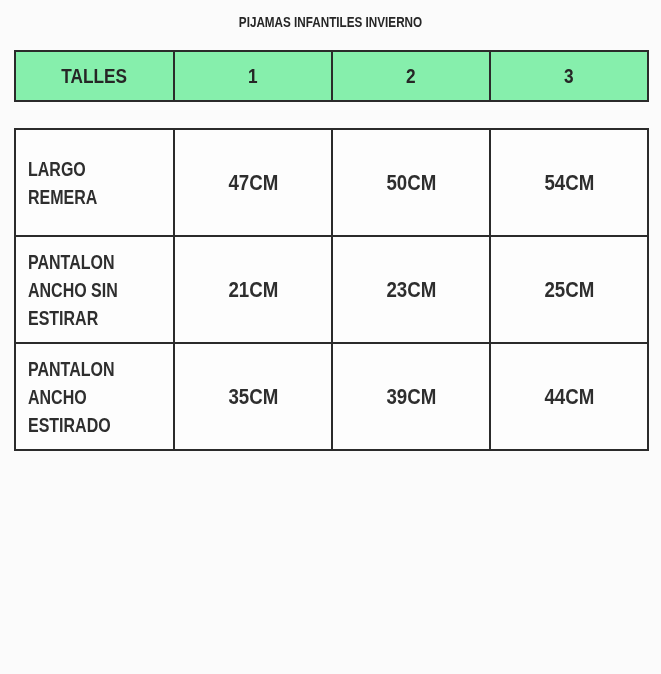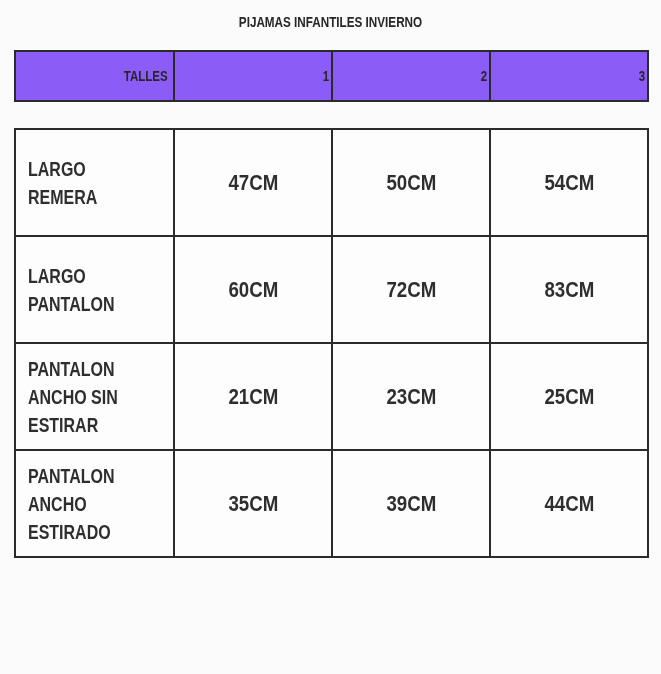--- a/index.html
+++ b/index.html
@@ -43,23 +43,23 @@
   }
   td {
     border: 2px solid #2b2b2b;
     vertical-align: middle;
     background: #fdfdfd;
   }
 
   .header-table { top: 50px; }
   .header-table td {
     height: 46px;
-    background: #8b5cf6;
-    text-align: right;
-    font-size: 14px;
+    background: #86efac;
+    text-align: center;
+    font-size: 21px;
     font-weight: bold;
     color: #262626;
   }
 
   .body-table { top: 128px; border-radius: 26px; }
   .body-table td { height: 103px; }
   .body-table td.label {
     text-align: left;
     padding-left: 12px;
     font-size: 20px;
@@ -111,26 +111,20 @@
         <col style="width:158px">
     </colgroup>
     <tbody>
       <tr>
         <td class="label"><span class="cond">LARGO REMERA</span></td>
         <td class="value"><span class="cond">47CM</span></td>
         <td class="value"><span class="cond">50CM</span></td>
         <td class="value"><span class="cond">54CM</span></td>
       </tr>
       <tr>
-        <td class="label"><span class="cond">LARGO PANTALON</span></td>
-        <td class="value"><span class="cond">60CM</span></td>
-        <td class="value"><span class="cond">72CM</span></td>
-        <td class="value"><span class="cond">83CM</span></td>
-      </tr>
-      <tr>
         <td class="label"><span class="cond">PANTALON
 ANCHO SIN ESTIRAR</span></td>
         <td class="value"><span class="cond">21CM</span></td>
         <td class="value"><span class="cond">23CM</span></td>
         <td class="value"><span class="cond">25CM</span></td>
       </tr>
       <tr>
         <td class="label"><span class="cond">PANTALON
 ANCHO ESTIRADO</span></td>
         <td class="value"><span class="cond">35CM</span></td>

